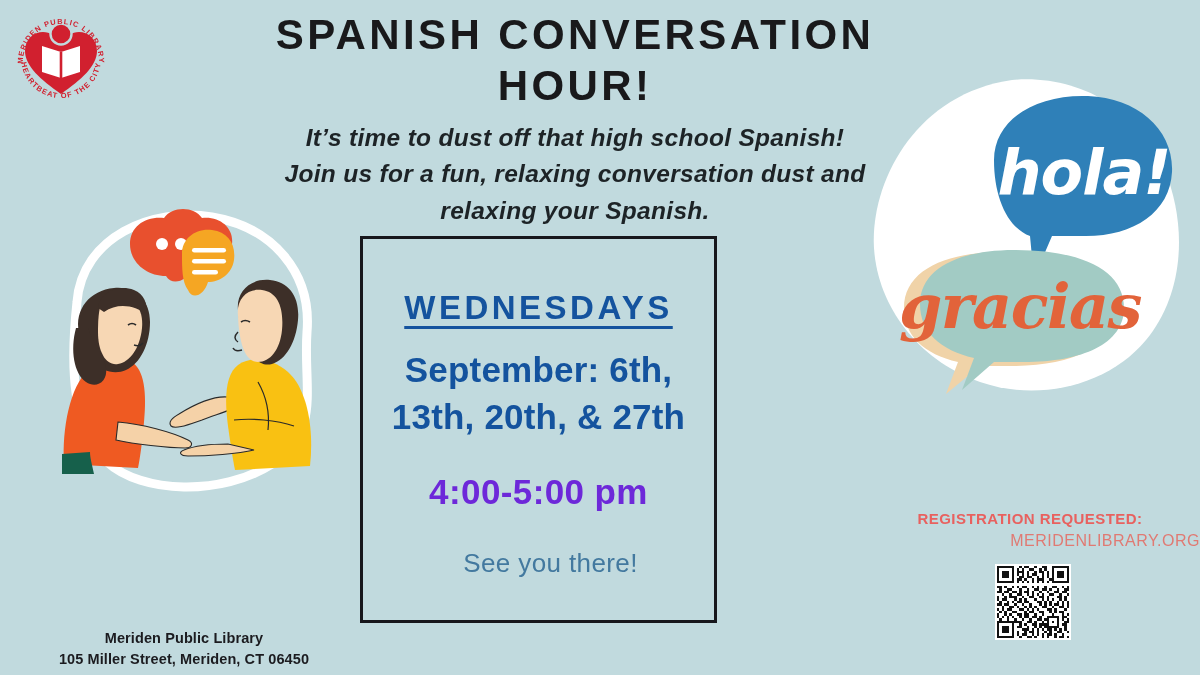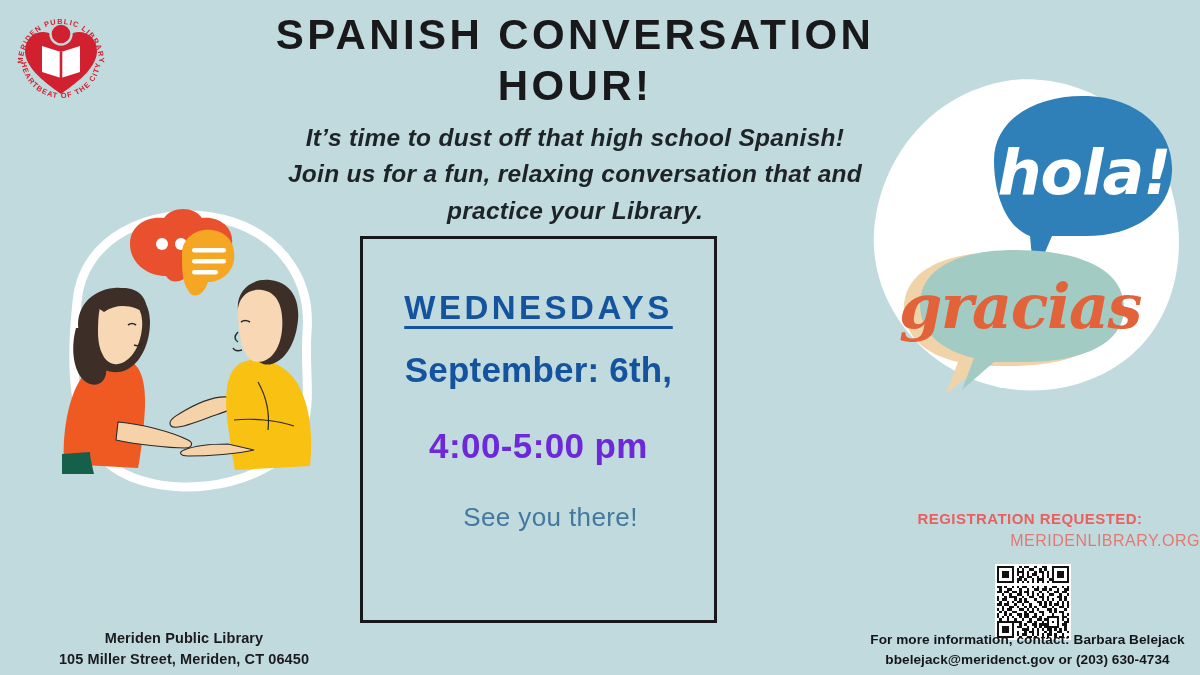--- a/index.html
+++ b/index.html
@@ -213,22 +213,22 @@
     </svg>
   </div>
 
   <div class="title">
     <div>SPANISH CONVERSATION</div>
     <div>HOUR!</div>
   </div>
 
   <div class="subtitle">
     <div>It’s time to dust off that high school Spanish!</div>
-    <div>Join us for a fun, relaxing conversation that and</div>
-    <div>practice your Library.</div>
+    <div>Join us for a fun, relaxing conversation dust and</div>
+    <div>relaxing your Spanish.</div>
   </div>
 
   <div class="illus">
     <svg viewBox="0 0 330 330" width="330" height="330" aria-hidden="true">
 
       <path d="M55,120 C60,55 130,25 190,35 C250,45 290,90 285,150
                C281,205 300,250 250,282 C200,314 120,312 85,280
                C50,248 48,185 55,120 Z" fill="none" stroke="#ffffff" stroke-width="9" stroke-linecap="round"></path>
 
       <path d="M205,215 C190,214 170,224 157,232 C150,236 146,240 149,244
@@ -314,20 +314,21 @@
                  L100,318 L112,286 C78,278 58,260 58,232 Z" fill="#a2cbc4"></path>
         <text x="158" y="256" text-anchor="middle" font-family="'DejaVu Serif', serif" font-size="62" font-style="italic" font-weight="700" fill="#e2633a" letter-spacing="-1.5">gracias</text>
       </g>
     </svg>
   </div>
 
   <div class="infobox">
     <div class="ib-day">WEDNESDAYS</div>
     <div class="ib-dates">
       <div>September: 6th,</div>
+      <div>13th, 20th, &amp; 27th</div>
     </div>
     <div class="ib-time">4:00-5:00 pm</div>
     <div class="ib-closing">See you there!</div>
   </div>
 
   <div class="address">
     <div>Meriden Public Library</div>
     <div>105  Miller Street, Meriden, CT 06450</div>
   </div>
 
@@ -568,18 +569,14 @@
         <rect x="9" y="28" width="1" height="1"></rect>
           <rect x="12" y="28" width="2" height="1"></rect>
         <rect x="15" y="28" width="1" height="1"></rect>
           <rect x="20" y="28" width="1" height="1"></rect>
         <rect x="25" y="28" width="2" height="1"></rect>
           <rect x="28" y="28" width="1" height="1"></rect>
       </g>
     </svg>
   </div>
 
-  <div class="contact">
-    <div>For more information, contact:  Barbara Belejack</div>
-    <div>bbelejack@meridenct.gov or (203) 630-4734</div>
-  </div>
 
 </div>
 
 </body></html>

